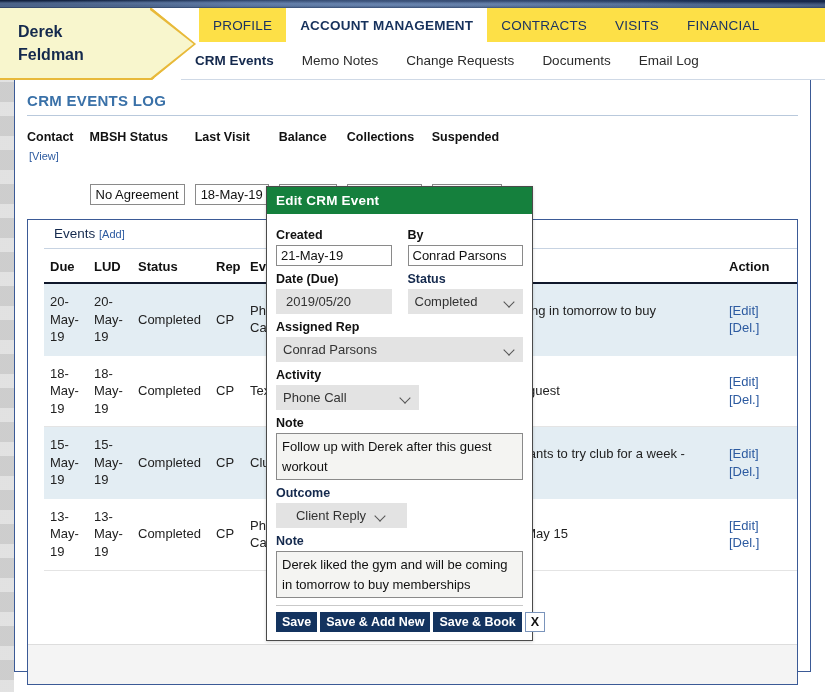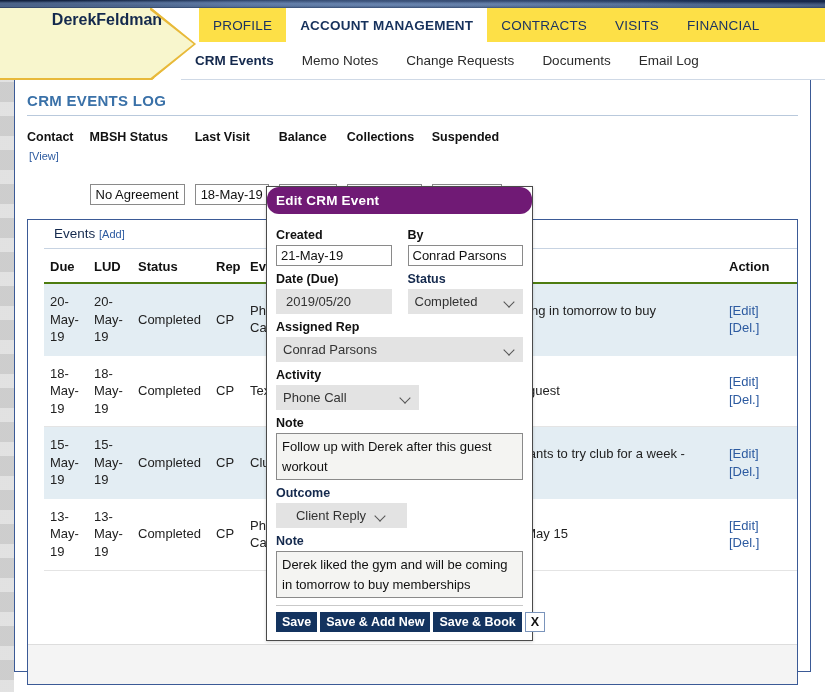--- a/index.html
+++ b/index.html
@@ -65,21 +65,21 @@
     font-size:13.5px; color:#2b2b2b; padding:0 14px; cursor:pointer; white-space:nowrap;
   }
   .nav-secondary .subtab.active{ font-weight:bold; color:#14294d; }
 
   
   .nameplate{
     position:absolute; left:0; top:0; width:196px; height:72px;
     background:#f8f6cd;
     border-bottom:2px solid #e8b93a;
     clip-path: polygon(0 0, 152px 0, 196px 50%, 152px 100%, 0 100%);
-    display:flex; flex-direction:row; justify-content:center;
+    display:flex; flex-direction:column; justify-content:center;
     padding-left:18px; z-index:5;
   }
   .nameplate:before{
     content:""; position:absolute; right:0; top:0; width:46px; height:72px;
     background:#e8b93a;
     clip-path: polygon(100% 50%, calc(100% - 2.5px) 50%, 0 2px, 0 0, 2px 0, 100% 48.5%, 100% 51.5%, 2px 100%, 0 100%, 0 98%, calc(100% - 2.5px) 50%);
   }
   .nameplate .nm{
     font-size:16px; font-weight:bold; color:#14294d; line-height:1.45;
   }
@@ -139,21 +139,21 @@
     border-bottom:1px solid #c7d3e2;
   }
   .panel-head .add{ font-size:11px; color:#2c5aa0; cursor:pointer; }
 
   table.events{
     width:100%; border-collapse:collapse; table-layout:fixed;
   }
   table.events th{
     font-size:13px; font-weight:bold; color:#111;
     text-align:left; padding:10px 6px 8px 6px;
-    border-bottom:2px solid #4d7c0f;
+    border-bottom:2px solid #0f172a;
     vertical-align:bottom;
   }
   table.events td{
     font-size:13px; color:#222; padding:9px 6px;
     vertical-align:middle; line-height:1.35;
     border-bottom:1px solid #e4e4e4;
   }
   table.events tr.alt td{ background:#e3edf3; border-bottom:1px solid #e3edf3;}
   .c-due{width:44px;} .c-lud{width:44px;} .c-status{width:78px;}
   .c-rep{width:34px;} .c-ev{width:70px;} .c-note{width:auto;} .c-act{width:74px;}
@@ -166,22 +166,22 @@
 
   
   .modal{
     position:absolute; left:266px; top:186px; width:267px;
     background:#fff;
     border:1px solid #4a4a4a;
     z-index:20;
     box-shadow:0 1px 3px rgba(0,0,0,.18);
   }
   .modal-title{
-    background:#701a75; color:#fff; font-size:13.5px; font-weight:bold;
-    padding:6px 9px; letter-spacing:.2px;border-radius:12px;
+    background:#15803d; color:#fff; font-size:13.5px; font-weight:bold;
+    padding:6px 9px; letter-spacing:.2px;
   }
   .modal-body{ padding:8px 9px 7px 9px; }
   .mrow{ display:flex; gap:16px; }
   .mcol{ flex:1; min-width:0; }
   .mlabel{
     font-size:12.5px; font-weight:bold; color:#111; margin:6px 0 3px 0;
   }
   .mlabel.blue{ color:#14294d; }
   .inp-bordered{
     border:1px solid #8a8a8a; background:#fff;

